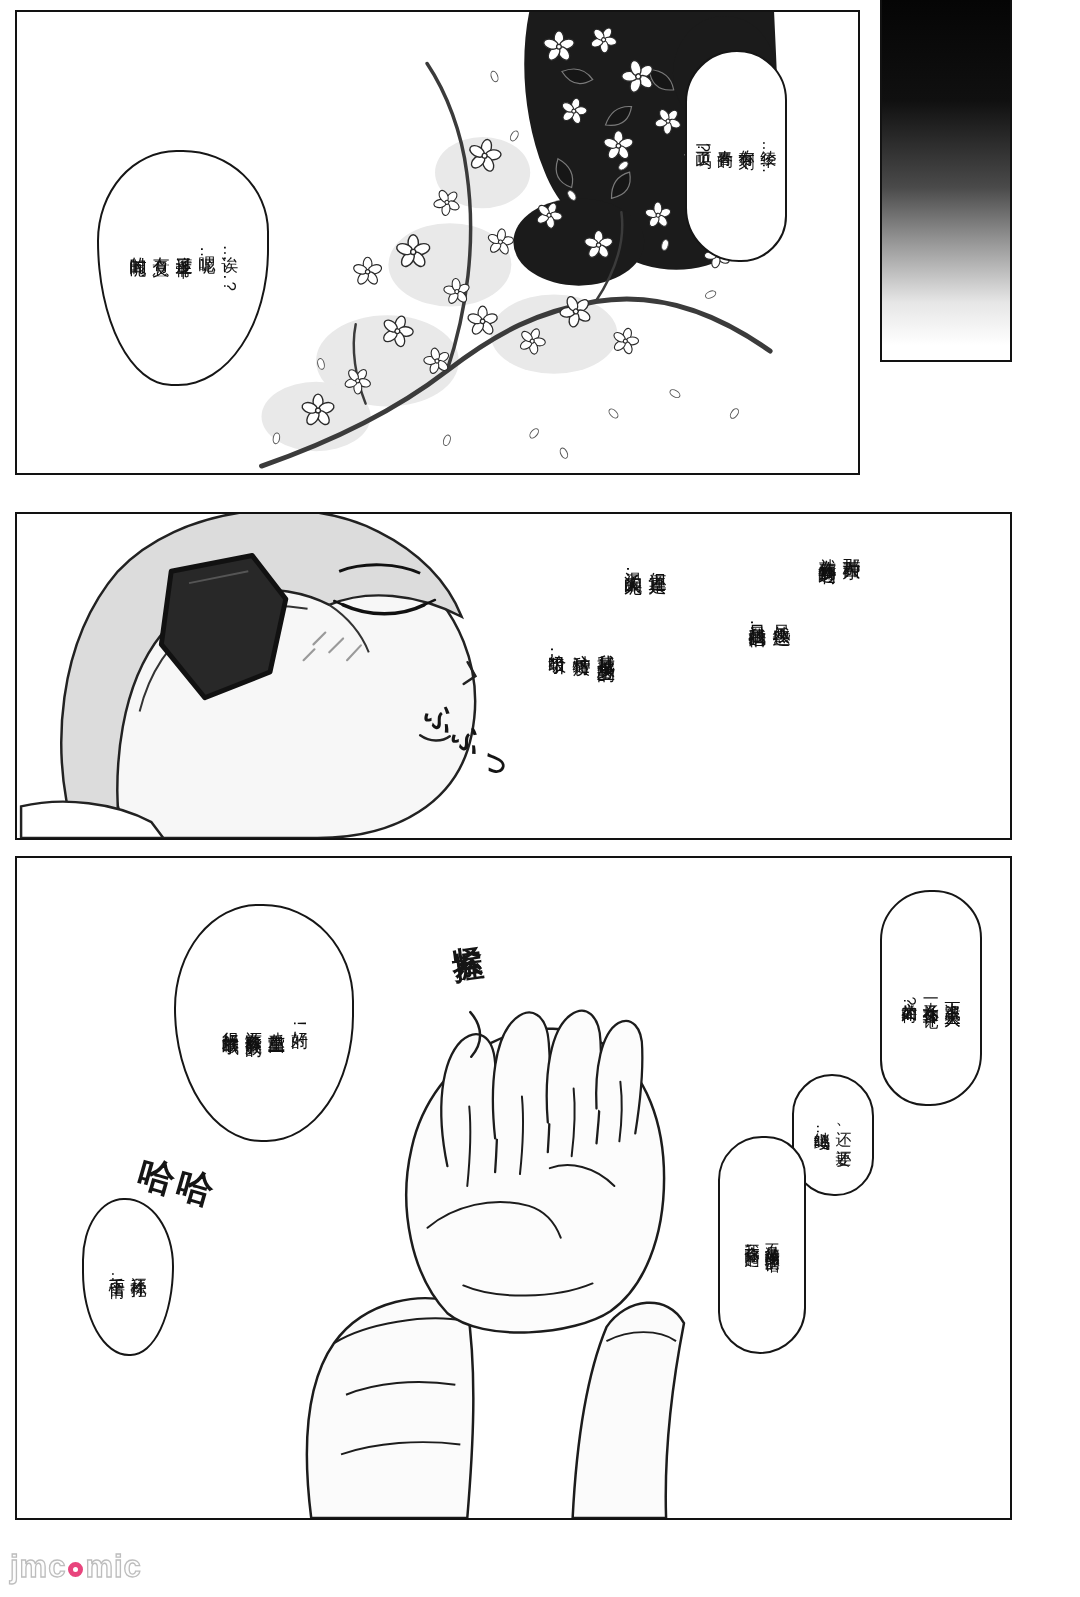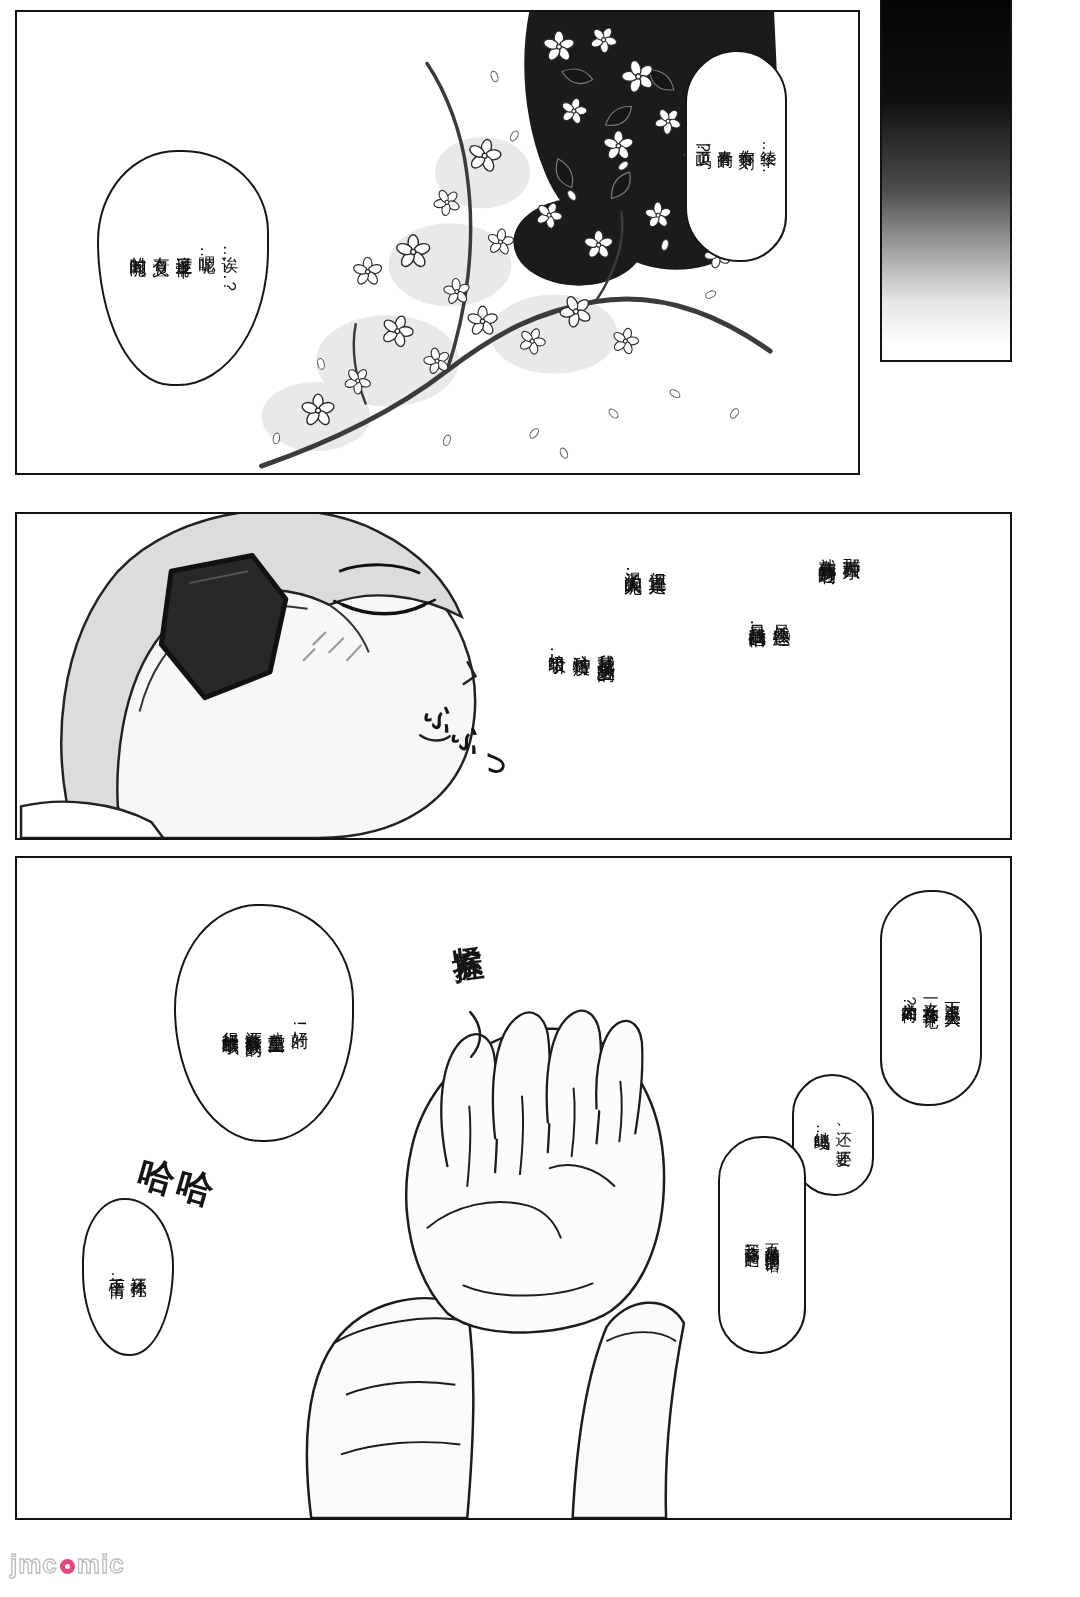--- a/index.html
+++ b/index.html
@@ -27,21 +27,21 @@
   #sfx-grip { left:424px; top:64px; font-size:31px; writing-mode:vertical-rl; transform:rotate(-8deg); letter-spacing:5px; }
   #sfx-haha { left:120px; top:300px; font-size:37px; transform:rotate(16deg); letter-spacing:3px; }
   .tone-strip {
     position:absolute; left:880px; top:0; width:132px; height:362px;
     border:2.5px solid #121212; border-top:none;
     background:linear-gradient(180deg,#050505 0%,#101010 28%,#4a4a4a 52%,#9a9a9a 68%,#e6e6e6 84%,#ffffff 96%);
     z-index:2;
   }
   .wm {
     position:absolute; left:10px; top:1549px; display:flex; align-items:center;
-    font-weight:bold; font-size:26px; letter-spacing:1px; z-index:6;
+    font-weight:bold; font-size:31px; letter-spacing:1px; z-index:6;
     color:#fdfdfd; -webkit-text-stroke:1.3px #bdbdbd;
   }
   .wm-ring {
     width:15px; height:15px; border:5.5px solid #e8457d; border-radius:50%;
     background:#fff; margin:4px 2px 0 2px;
   }
 </style>
 </head>
 <body>
 

